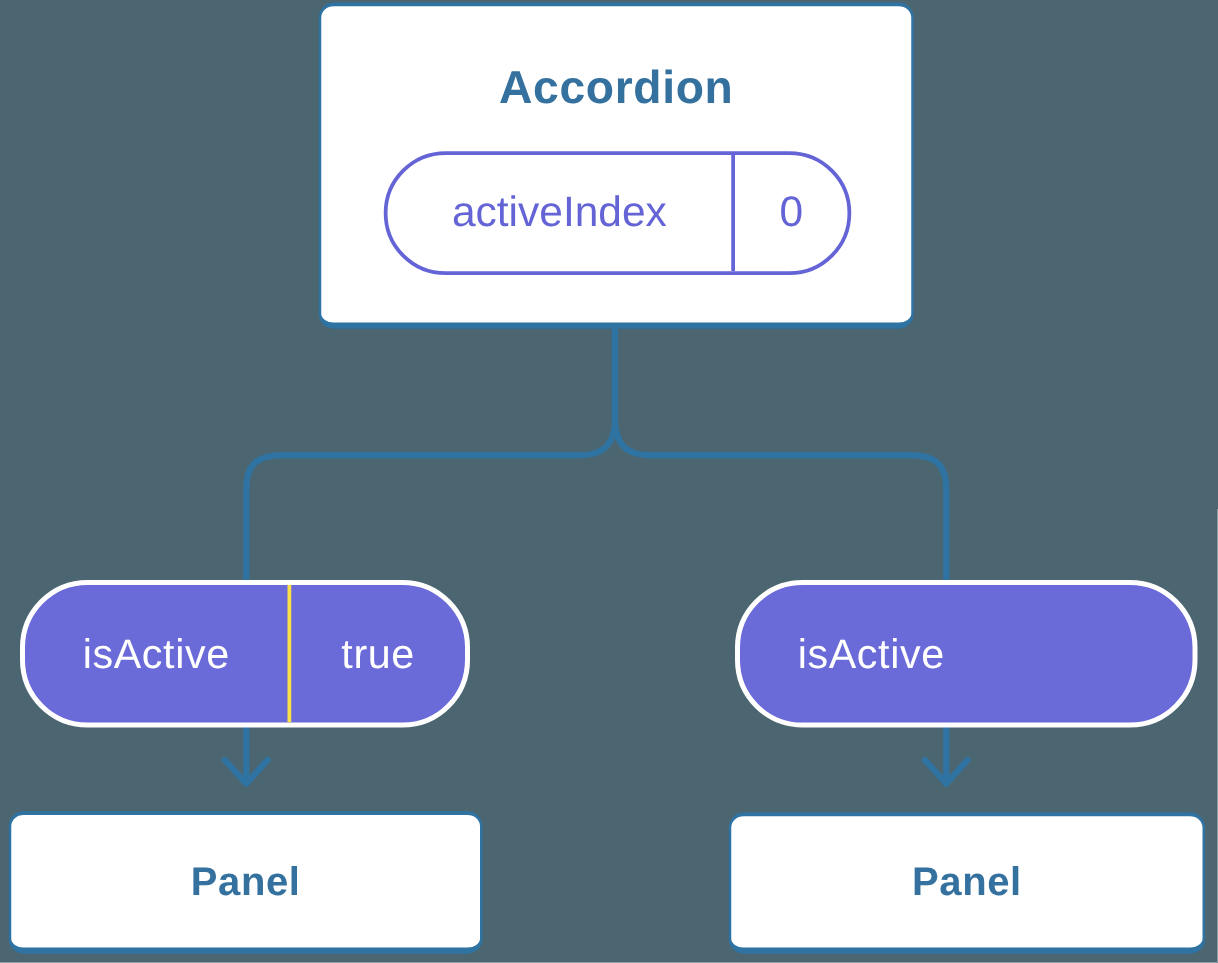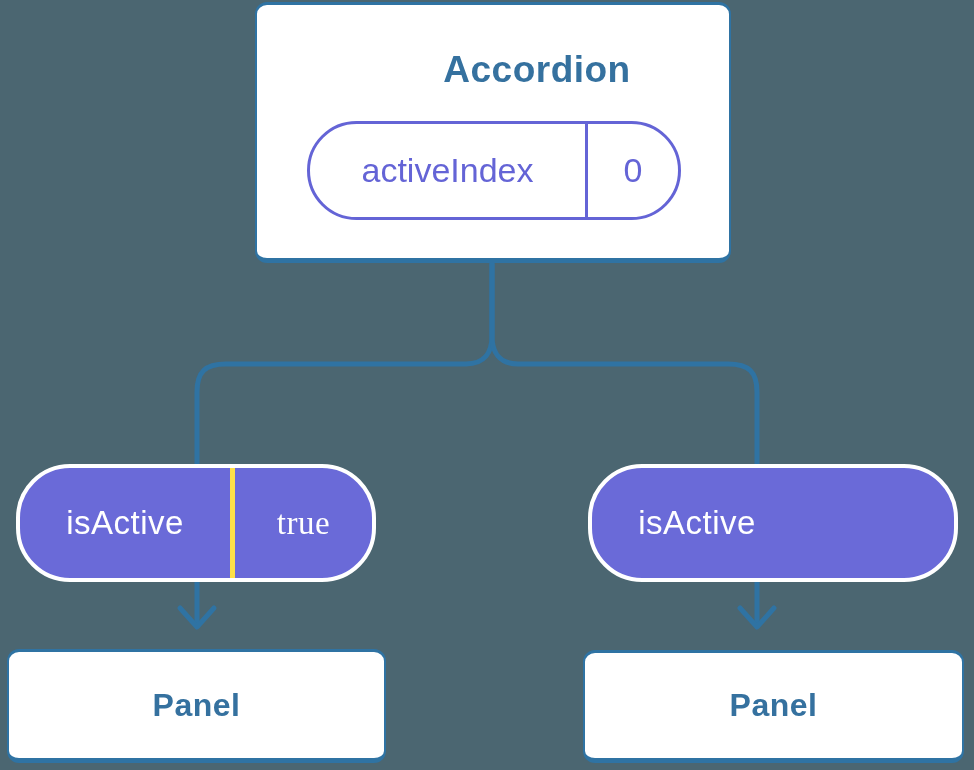--- a/index.html
+++ b/index.html
@@ -34,21 +34,20 @@
   .accordion-box { left: 255px; top: 2px; width: 476px; height: 261px; }
   .accordion-title {
     position: absolute;
     left: 0; top: 44px;
     width: 100%;
     text-align: center;
     font-size: 37px;
     font-weight: 600;
     letter-spacing: 0.5px;
     color: #35719F;
-    padding-left: 44px;
   }
   .state-pill {
     position: absolute;
     left: 50px; top: 116px;
     width: 374px; height: 99px;
     background: #FFFFFF;
     border: 3px solid #6464D6;
     border-radius: 52px;
     box-sizing: border-box;
     display: flex;
@@ -84,21 +83,21 @@
   .prop-pill .cell {
     display: flex;
     align-items: center;
     justify-content: center;
     font-size: 33px;
     font-weight: 500;
     letter-spacing: 0.5px;
     color: #FFFFFF;
   }
   .prop-pill .cell-name { width: 210px; }
-  .prop-pill .cell-value { flex: 1; border-left: 5px solid #fde047; font-family: Liberation Serif, serif; }
+  .prop-pill .cell-value { flex: 1; border-left: 3px solid #fde047; }
 
   .panel-box {
     display: flex;
     align-items: center;
     justify-content: center;
     font-size: 32px;
     font-weight: 600;
     letter-spacing: 0.5px;
     color: #35719F;
   }

